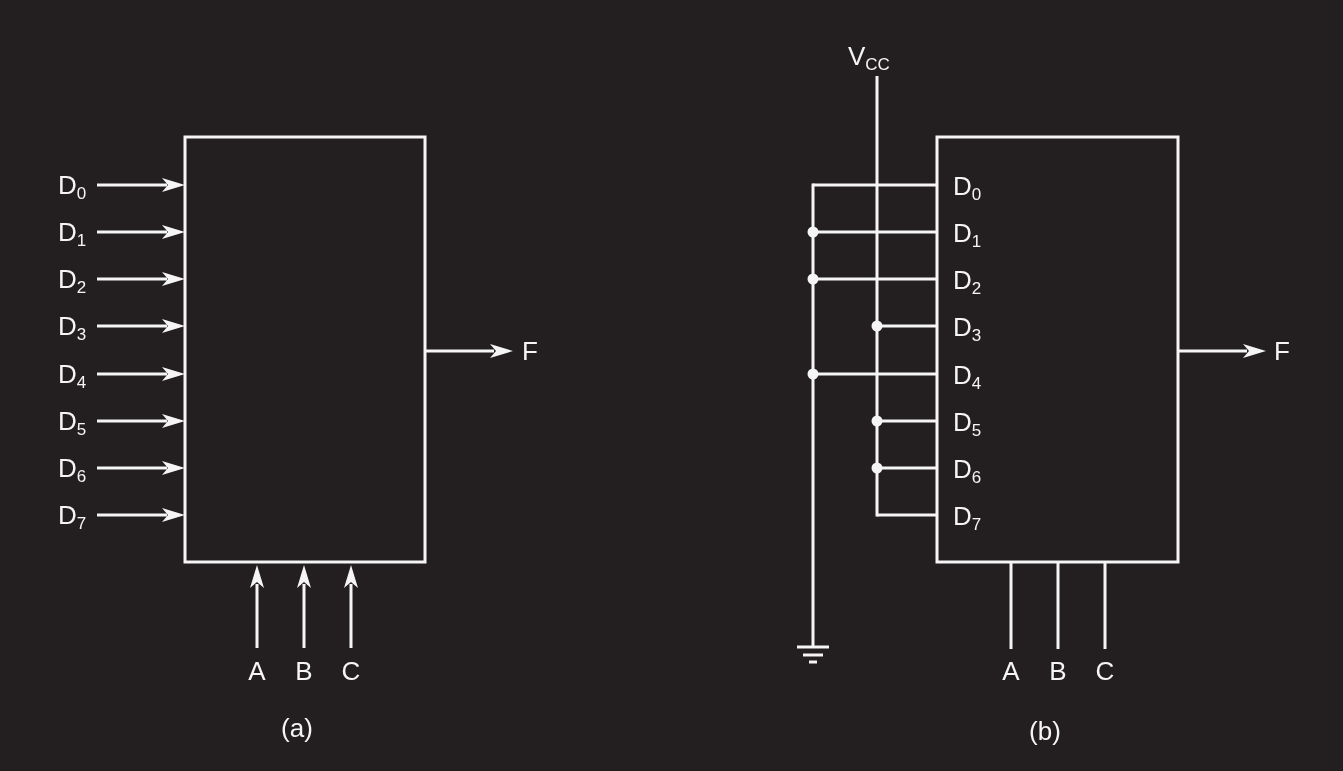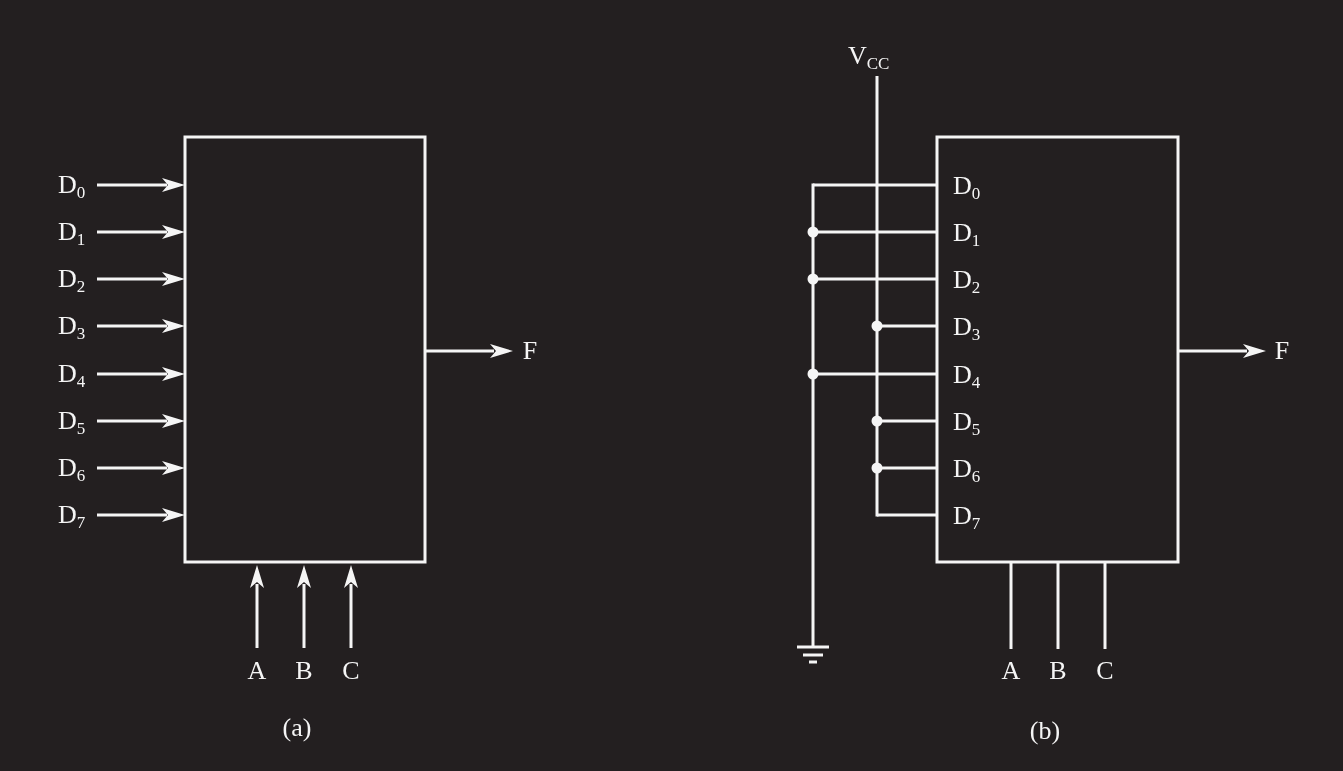--- a/index.html
+++ b/index.html
@@ -22,21 +22,20 @@
   .box{stroke:var(--line);stroke-width:3;fill:none;}
   .head{fill:var(--line);stroke:none;}
   .dot{fill:var(--line);stroke:none;}
   .label{
     position:absolute;
     transform:translateY(-50%);
     font-size:26px;
     line-height:1;
     white-space:nowrap;
     color:var(--text);
-    font-family:Liberation Serif, serif;
   }
   .center{transform:translate(-50%,-50%);}
   .sub{font-size:17px;position:relative;top:5px;}
 </style>
 </head>
 <body>
 
 <div class="canvas">
 
   <svg width="1343" height="771" viewBox="0 0 1343 771">

